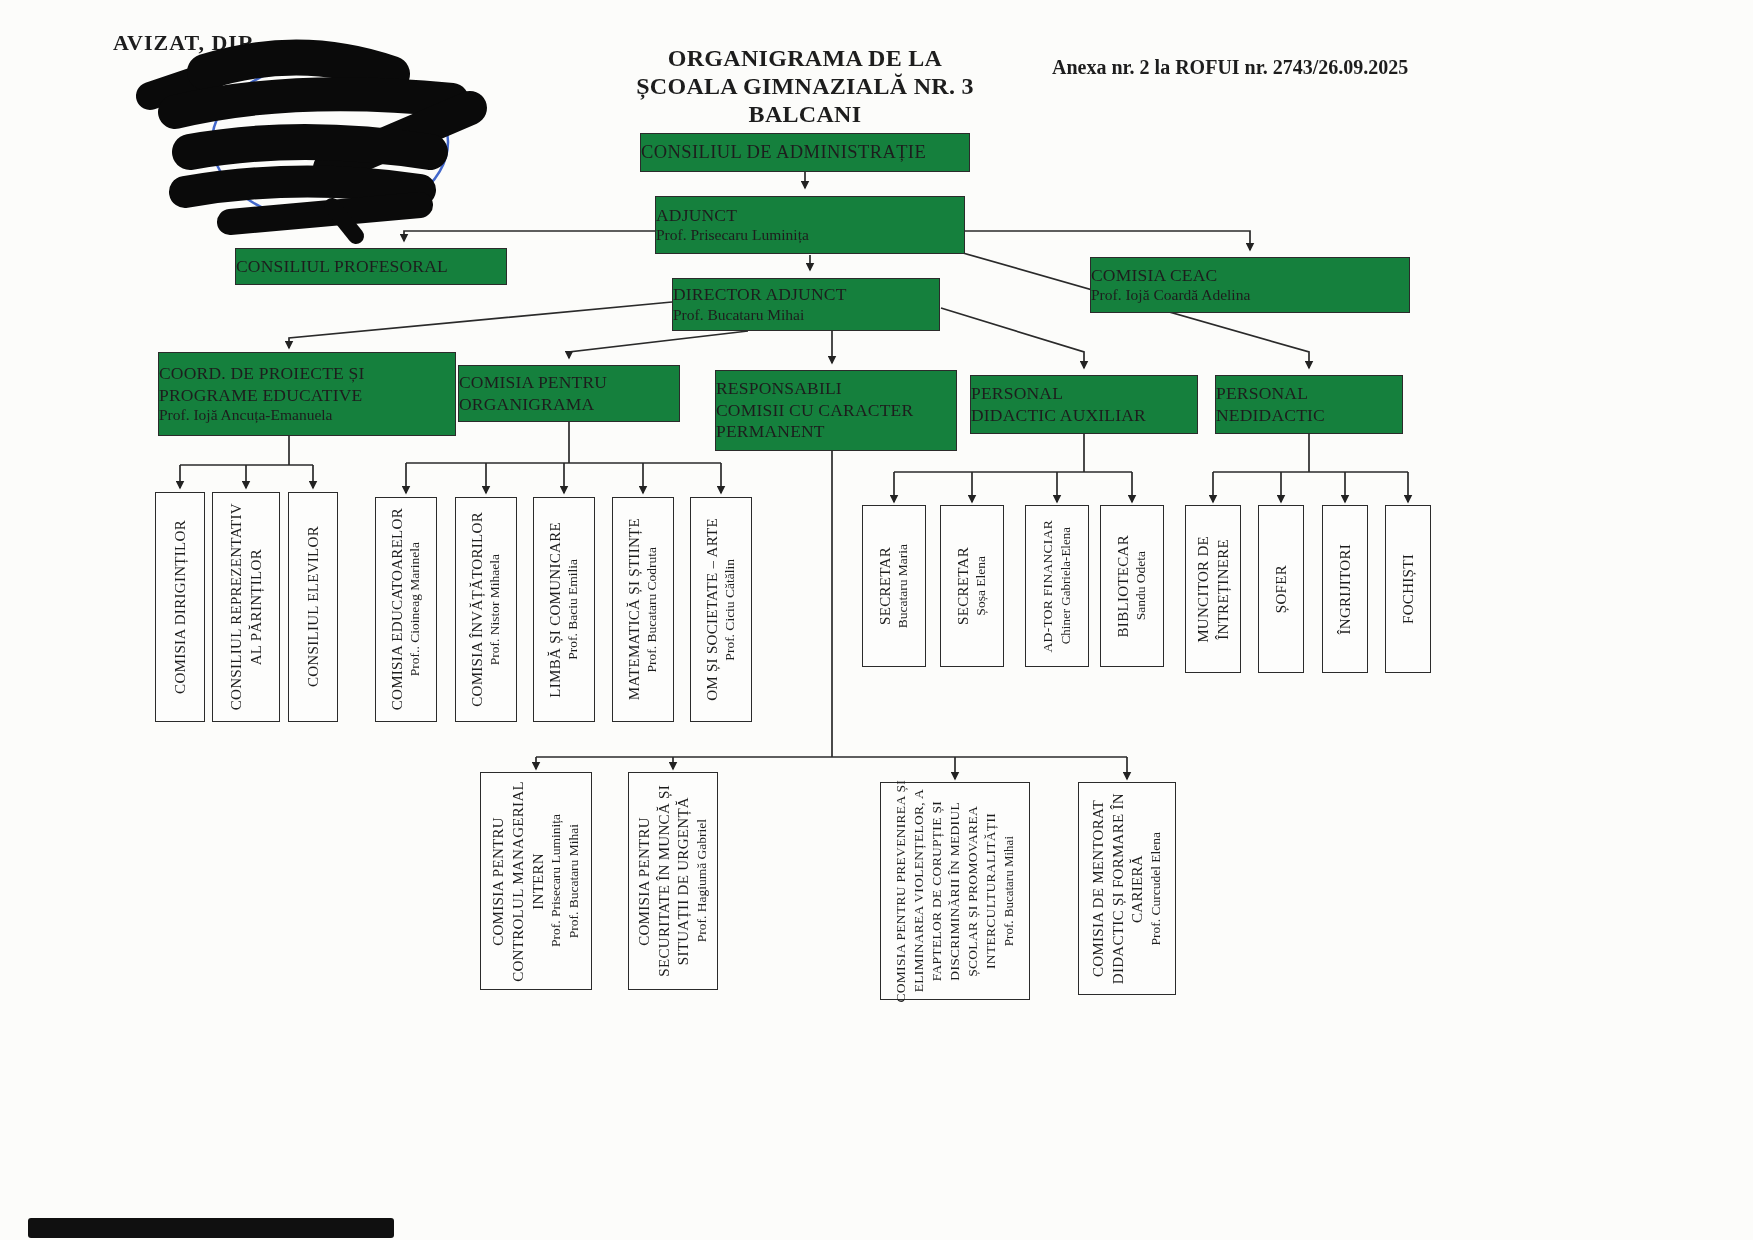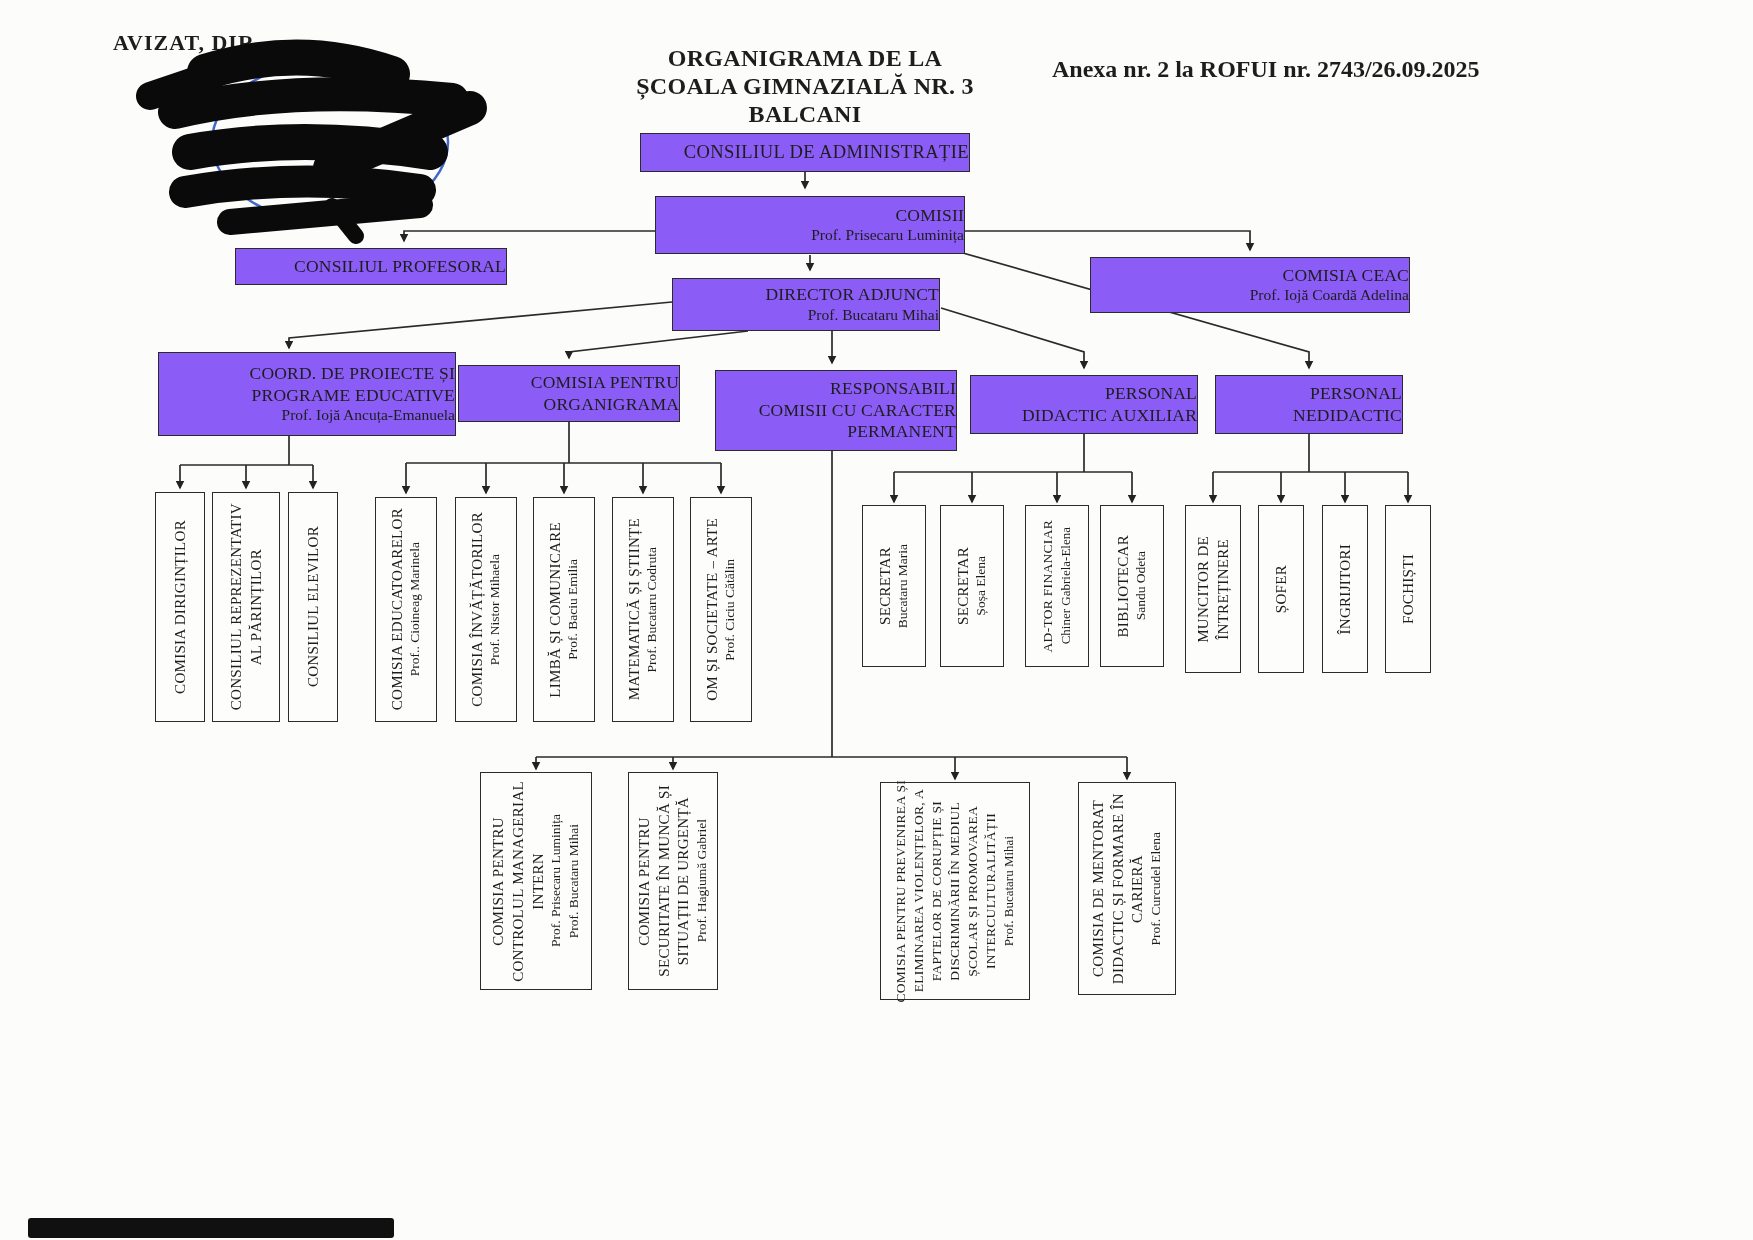--- a/index.html
+++ b/index.html
@@ -9,24 +9,24 @@
     background:#fcfcfa;
     font-family:"Liberation Serif","DejaVu Serif",serif;
     color:#1d1d1d;
     overflow:hidden;
     text-decoration:underline;
   }
   
   .avizat{position:absolute;left:113px;top:30px;font-size:22px;font-weight:700;letter-spacing:1px;}
   .title{position:absolute;left:595px;top:44px;width:420px;text-align:center;
          font-size:24px;font-weight:700;line-height:28px;letter-spacing:.3px;}
-  .anexa{position:absolute;left:1052px;top:56px;font-size:24px;font-weight:700;}
+  .anexa{position:absolute;left:1052px;top:56px;font-size:20px;font-weight:700;}
   
-  .hnode{position:absolute;border:1.7px solid #2b2b2b;background:#8b5cf6;
-         display:flex;flex-direction:column;align-items:flex-end;justify-content:center;
+  .hnode{position:absolute;border:1.7px solid #2b2b2b;background:#15803d;
+         display:flex;flex-direction:column;align-items:flex-start;justify-content:center;
          text-align:center;box-sizing:border-box;z-index:2;}
   .hl{line-height:1.22;white-space:nowrap;}
   .hl.title-line{font-size:17.5px;letter-spacing:.2px;}
   .hl.name-line{font-size:15.5px;}
   .hl.big{font-size:18.5px;letter-spacing:.4px;}
   .vnode{position:absolute;border:1.6px solid #2b2b2b;background:#fdfdfc;
          display:flex;flex-direction:row;align-items:center;justify-content:center;
          gap:1px;box-sizing:border-box;z-index:2;}
   .vl{writing-mode:vertical-rl;transform:rotate(180deg);white-space:nowrap;line-height:1.25;}
   .vl.title-line{font-size:15px;letter-spacing:.3px;}
@@ -117,21 +117,21 @@
       <path d="M230,222 L420,205" stroke-width="26"></path>
       <path d="M332,206 L356,236" stroke-width="16"></path>
     </g>
   </svg>
 
   <div class="hnode" style="left:640px;top:133px;width:330px;height:39px">
     <div class="hl big">CONSILIUL DE ADMINISTRAȚIE</div>
   </div>
 
   <div class="hnode" style="left:655px;top:196px;width:310px;height:58px">
-    <div class="hl title-line">COMISII</div>
+    <div class="hl title-line">ADJUNCT</div>
     <div class="hl name-line">Prof. Prisecaru Luminița</div>
   </div>
 
   <div class="hnode" style="left:235px;top:248px;width:272px;height:37px">
     <div class="hl title-line">CONSILIUL PROFESORAL</div>
   </div>
 
   <div class="hnode" style="left:1090px;top:257px;width:320px;height:56px">
     <div class="hl title-line">COMISIA CEAC</div>
     <div class="hl name-line">Prof. Iojă Coardă Adelina</div>

